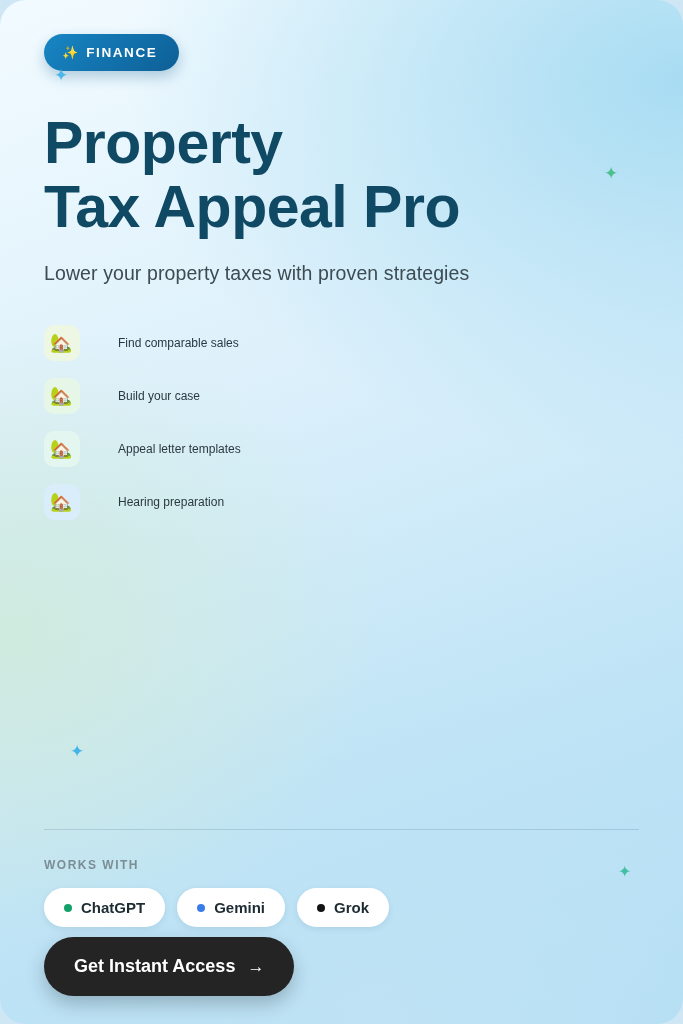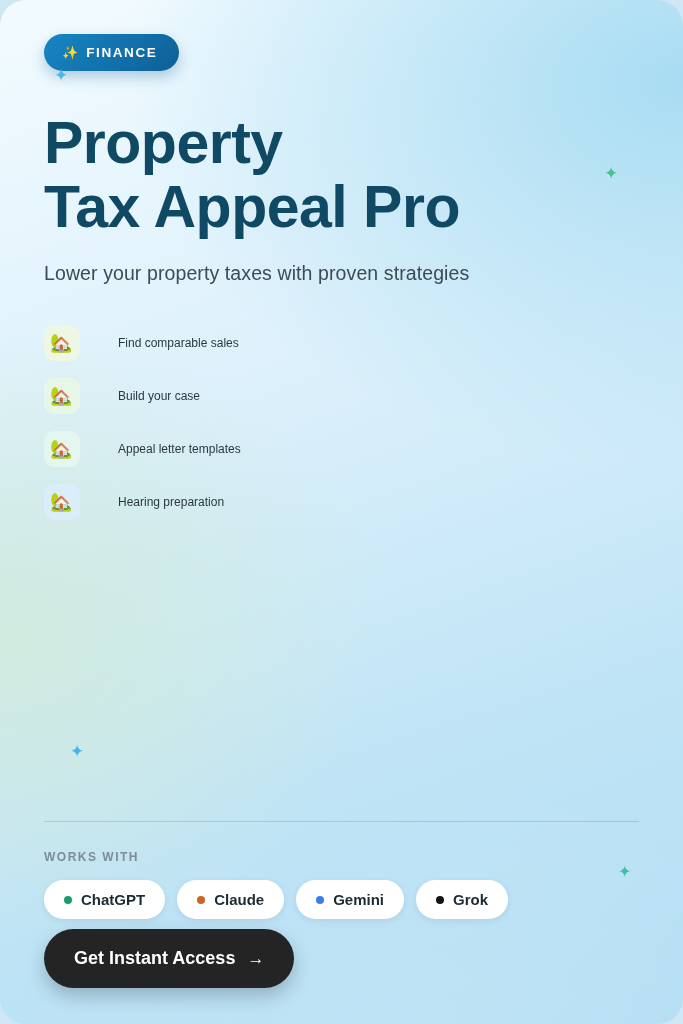--- a/index.html
+++ b/index.html
@@ -98,21 +98,21 @@
   .sparkle { position: absolute; line-height: 1; pointer-events: none; }
   .sp1 { left: 604px; top: 165px; font-size: 17px; color: #4bbf8f; }
   .sp2 { left: 70px;  top: 743px; font-size: 17px; color: #44b4e8; }
   .sp3 { left: 618px; top: 864px; font-size: 16px; color: #3fbfa4; }
 
   
   .footer {
     position: absolute;
     left: 44px;
     right: 44px;
-    bottom: 36px;
+    bottom: 28px;
   }
   .divider {
     height: 1px;
     background: rgba(20,70,95,0.16);
     margin-bottom: 28px;
   }
   .works-with {
     font-size: 12px;
     letter-spacing: 1.5px;
     font-weight: bold;
@@ -199,24 +199,20 @@
 
   <div class="footer">
     <div class="divider"></div>
     <div class="works-with">WORKS WITH</div>
     <div class="chips">
       <div class="chip">
         <span class="dot" style="background:#14a06a"></span>
         <span>ChatGPT</span>
       </div>
       <div class="chip">
-        <span class="dot" style="background:#cc6521"></span>
-        <span>Claude</span>
-      </div>
-      <div class="chip">
         <span class="dot" style="background:#3b7de8"></span>
         <span>Gemini</span>
       </div>
       <div class="chip">
         <span class="dot" style="background:#141414"></span>
         <span>Grok</span>
       </div>
     </div>
     <button class="cta">
       <span>Get Instant Access</span>

